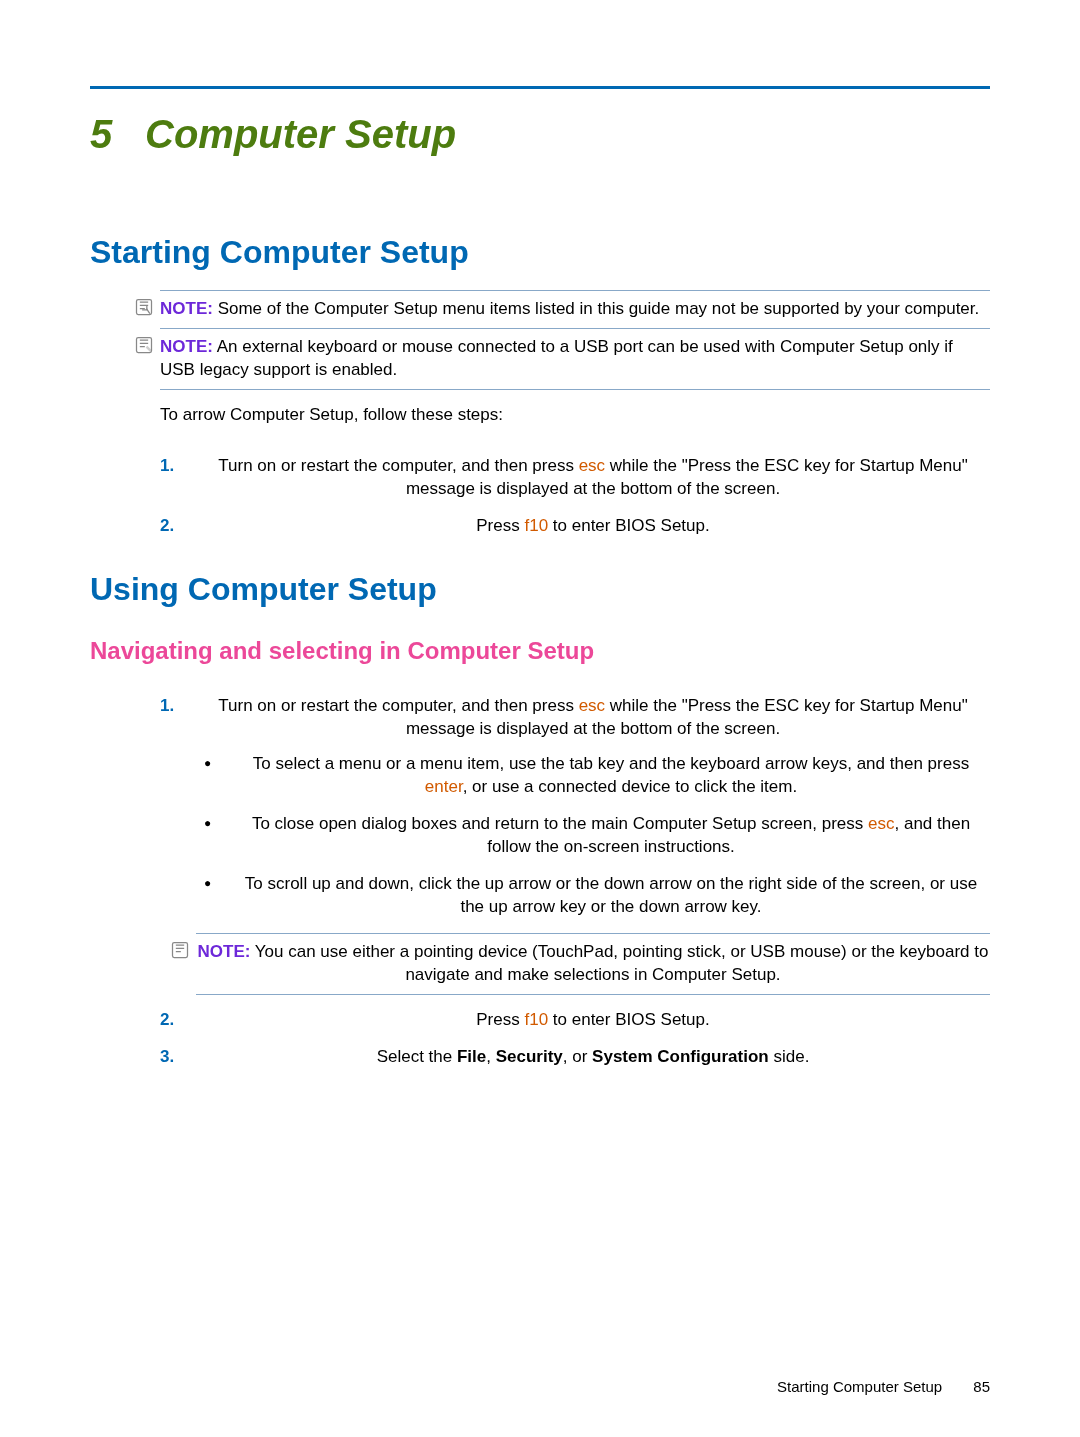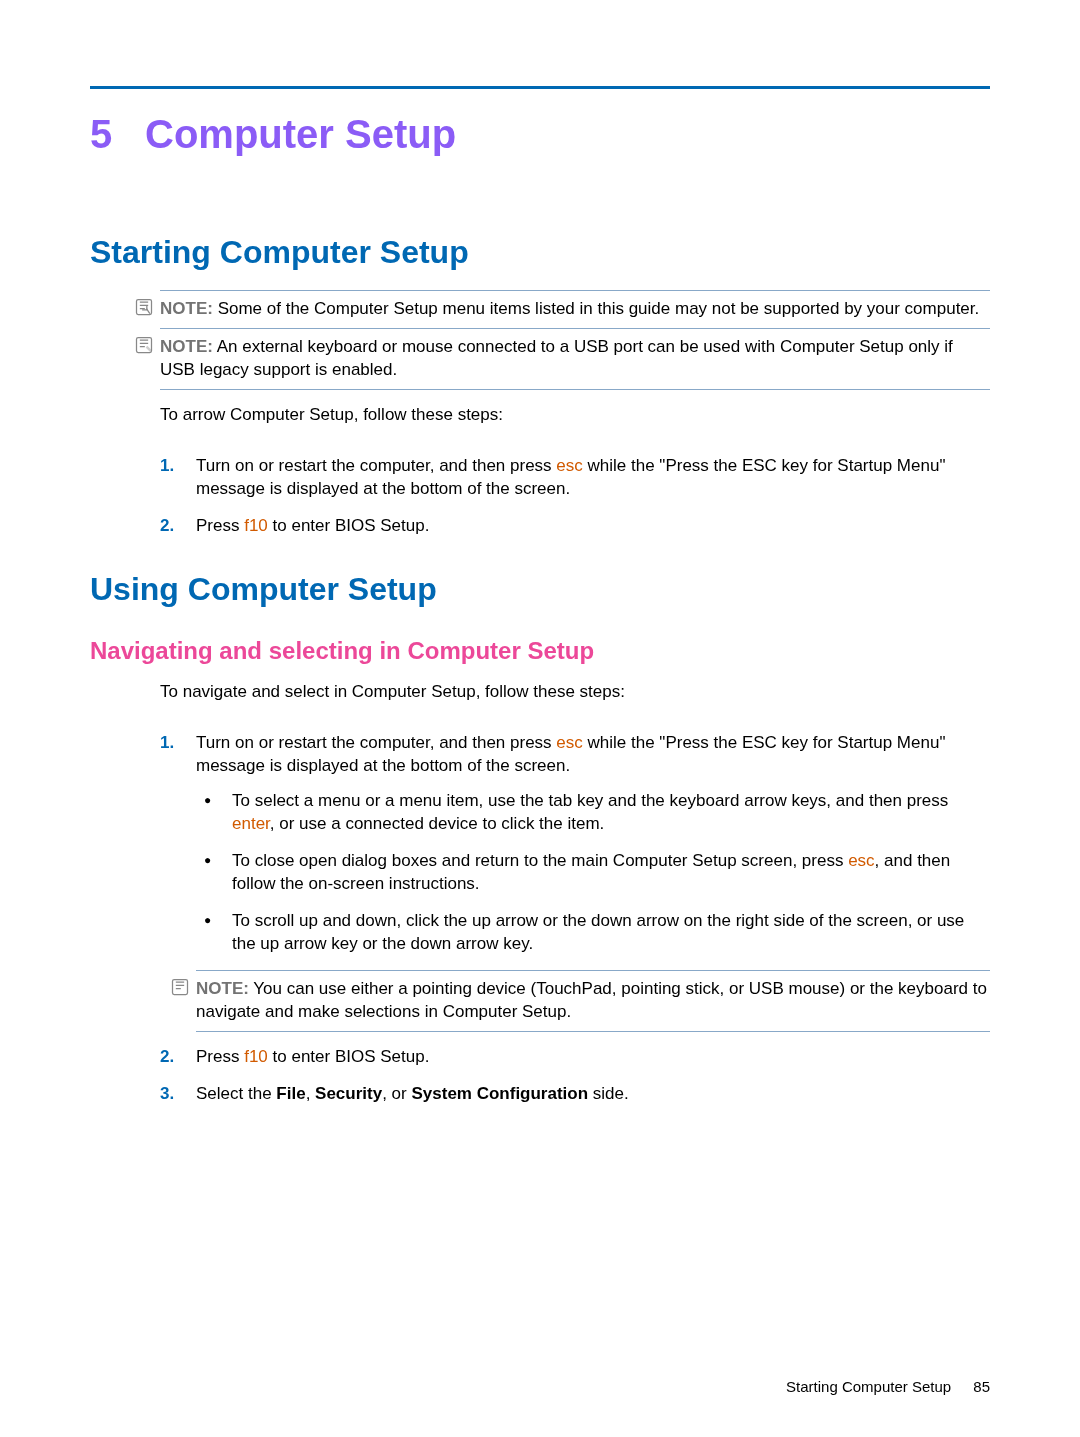--- a/index.html
+++ b/index.html
@@ -12,24 +12,25 @@
     position: relative;
     color: #000;
     font-size: 17px;
     line-height: 1.35;
   }
   .rule {
     border-top: 3px solid #0068b3;
     margin-bottom: 18px;
   }
   .chapter-title {
-    color: #8b5cf6;
+    color: #4d7c0f;
     font-weight: bold;
     font-size: 40px;
     margin-bottom: 70px;
+    font-style: italic;
   }
   .chapter-num {
     display: inline-block;
     width: 55px;
   }
   h2 {
     color: #0068b3;
     font-weight: bold;
     font-size: 32px;
     margin-top: 30px;
@@ -60,27 +61,28 @@
     margin-top: -10px;
   }
   .note-icon {
     position: absolute;
     left: -26px;
     top: 6px;
     width: 20px;
     height: 20px;
   }
   .note-label {
-    color: #737373;
+    color: #6d28d9;
     font-weight: bold;
   }
   ol.steps {
     list-style: none;
     counter-reset: step;
     margin-top: 28px;
+    text-align: center;
   }
   ol.steps > li {
     counter-increment: step;
     position: relative;
     padding-left: 36px;
     margin-bottom: 14px;
   }
   ol.steps > li::before {
     content: counter(step) ".";
     position: absolute;
@@ -109,21 +111,21 @@
     color: #d15a00;
   }
   .bold { font-weight: bold; }
   .footer {
     position: absolute;
     bottom: 40px;
     right: 90px;
     font-size: 15px;
   }
   .footer .page-num {
-    margin-left: 18px;
+    margin-left: 27px;
   }
   .sub-note {
     margin-top: 8px;
   }
 </style>
 </head>
 <body>
 
 <div class="rule"></div>
 
@@ -166,21 +168,20 @@
       <span>Press </span><span class="key">f10</span><span> to enter BIOS Setup.</span>
     </li>
   </ol>
 </div>
 
 <h2>Using Computer Setup</h2>
 
 <h3>Navigating and selecting in Computer Setup</h3>
 
 <div class="body-indent">
-  <p class="body">To navigate and select in Computer Setup, follow these steps:</p>
 
   <ol class="steps">
     <li>
       <span>Turn on or restart the computer, and then press </span><span class="key">esc</span><span> while the "Press the ESC key for Startup Menu" message is displayed at the bottom of the screen.</span>
 
       <ul class="bullets">
         <li>
           <span>To select a menu or a menu item, use the tab key and the keyboard arrow keys, and then press </span><span class="key">enter</span><span>, or use a connected device to click the item.</span>
         </li>
         <li>

